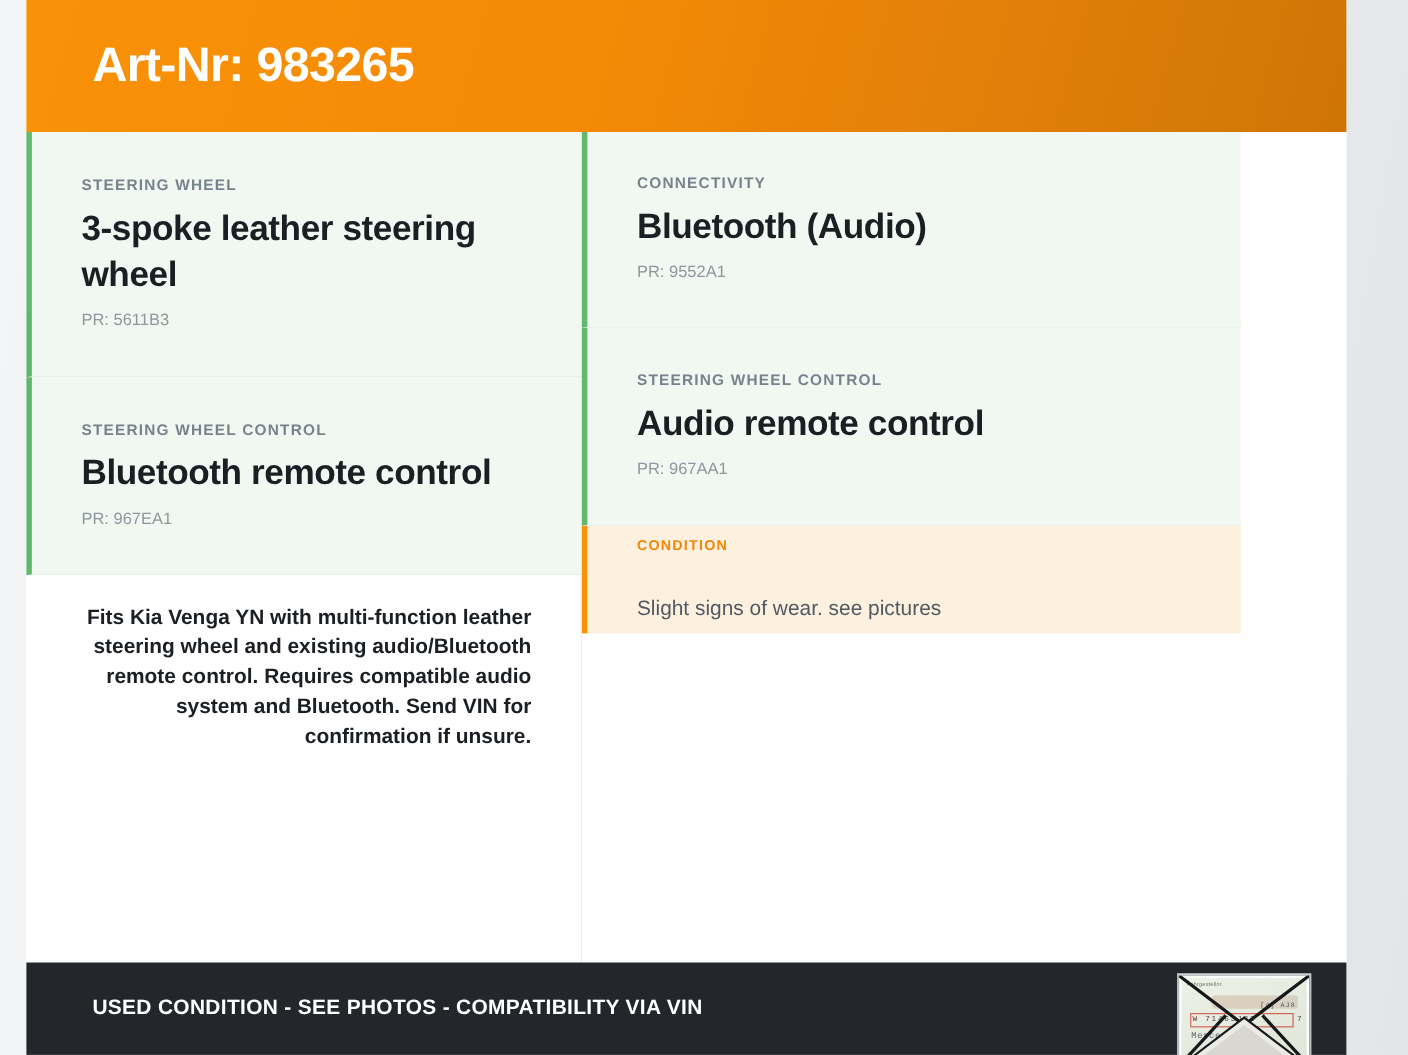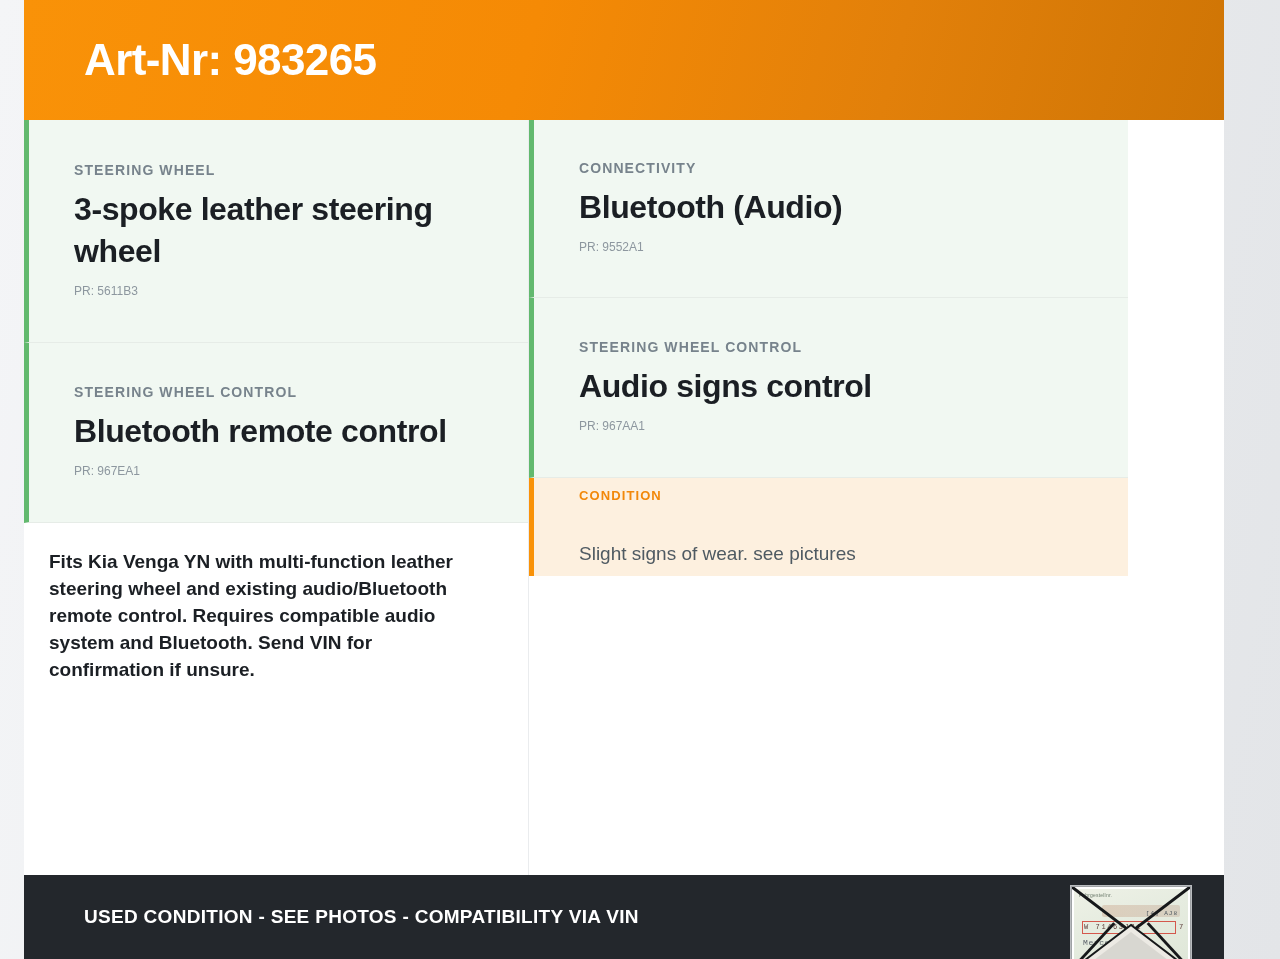--- a/index.html
+++ b/index.html
@@ -82,21 +82,21 @@
   }
   .spec-value {
     font-size: 32px;
     font-weight: bold;
     color: #1b1f24;
     letter-spacing: -0.4px;
     line-height: 1.32;
     margin-bottom: 12px;
   }
   .spec-pr {
-    font-size: 12px;
+    font-size: 15px;
     color: #8d979f;
     line-height: 1.2;
   }
 
   
   .condition {
     background: #fdf0df;
     border-left: 5px solid #f99208;
     height: 98px;
     padding: 0 45px;
@@ -132,20 +132,21 @@
     color: #77838c;
     text-transform: uppercase;
     margin-bottom: 10px;
   }
   .fits-text {
     font-size: 19px;
     font-weight: bold;
     color: #1b1f24;
     line-height: 1.42;
     max-width: 545px;
+    text-align: right;
   }
 
   .filler { flex: 1 1 auto; background: #ffffff; }
 
   
   .footer {
     position: relative;
     height: 84px;
     flex: 0 0 84px;
     background: #23272c;
@@ -276,21 +277,21 @@
     <div class="col col-right">
 
       <div class="spec h-con">
         <div class="spec-label">CONNECTIVITY</div>
         <div class="spec-value">Bluetooth (Audio)</div>
         <div class="spec-pr">PR: 9552A1</div>
       </div>
 
       <div class="spec h-std">
         <div class="spec-label">STEERING WHEEL CONTROL</div>
-        <div class="spec-value">Audio signs control</div>
+        <div class="spec-value">Audio remote control</div>
         <div class="spec-pr">PR: 967AA1</div>
       </div>
 
       <div class="condition">
         <div class="condition-label">CONDITION</div>
         <div class="condition-text">Slight signs of wear. see pictures</div>
       </div>
 
       <div class="filler"></div>
 

